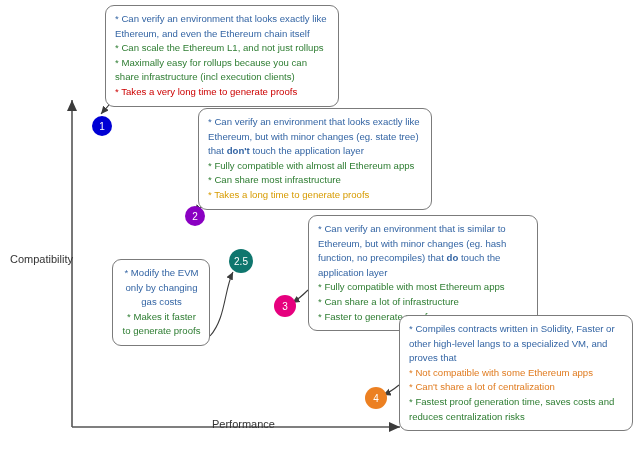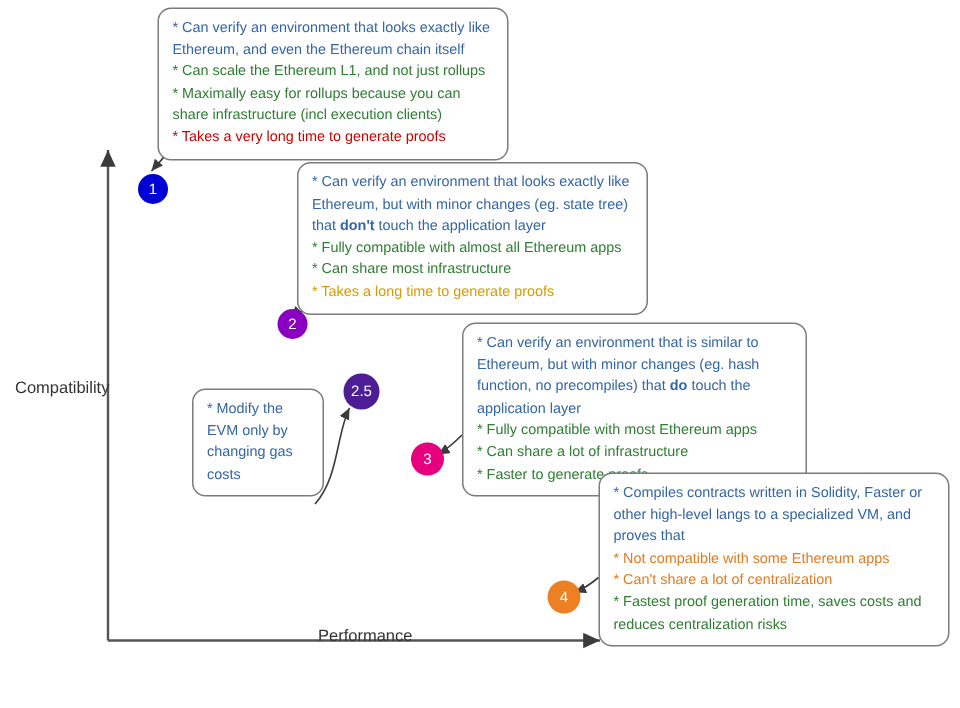--- a/index.html
+++ b/index.html
@@ -53,21 +53,21 @@
     border-radius: 50%;
     color: #ffffff;
     font-size: 10px;
     display: flex;
     align-items: center;
     justify-content: center;
     font-family: "Liberation Sans", sans-serif;
   }
   .n1  { background: #0000d4; }
   .n2  { background: #8a00c2; }
-  .n25 { background: #4c1d95; }
+  .n25 { background: #0f766e; }
   .n3  { background: #e6007e; }
   .n4  { background: #ec8022; }
 </style>
 </head>
 <body>
 
 <div id="canvas">
 
   <svg class="layer" viewBox="0 0 640 472">
     <defs>
@@ -101,22 +101,23 @@
     <p class="c-red">* Takes a very long time to generate proofs</p>
   </div>
 
   <div class="bubble" style="left:198px; top:108px; width:234px;">
     <p class="c-blue"><span>* Can verify an environment that looks exactly like Ethereum, but with minor changes (eg. state tree) that </span><span class="bold">don't</span><span> touch the application layer</span></p>
     <p class="c-green">* Fully compatible with almost all Ethereum apps</p>
     <p class="c-green">* Can share most infrastructure</p>
     <p class="c-amber">* Takes a long time to generate proofs</p>
   </div>
 
-  <div class="bubble" style="left:128px; top:259px; width:88px;">
+  <div class="bubble" style="left:112px; top:259px; width:98px;text-align:center;">
     <p class="c-blue">* Modify the EVM only by changing gas costs</p>
+    <p class="c-green">* Makes it faster to generate proofs</p>
   </div>
 
   <div class="bubble" style="left:308px; top:215px; width:230px;">
     <p class="c-blue"><span>* Can verify an environment that is similar to Ethereum, but with minor changes (eg. hash function, no precompiles) that </span><span class="bold">do</span><span> touch the application layer</span></p>
     <p class="c-green">* Fully compatible with most Ethereum apps</p>
     <p class="c-green">* Can share a lot of infrastructure</p>
     <p class="c-green">* Faster to generate proofs</p>
   </div>
 
   <div class="bubble" style="left:399px; top:315px; width:234px;">

